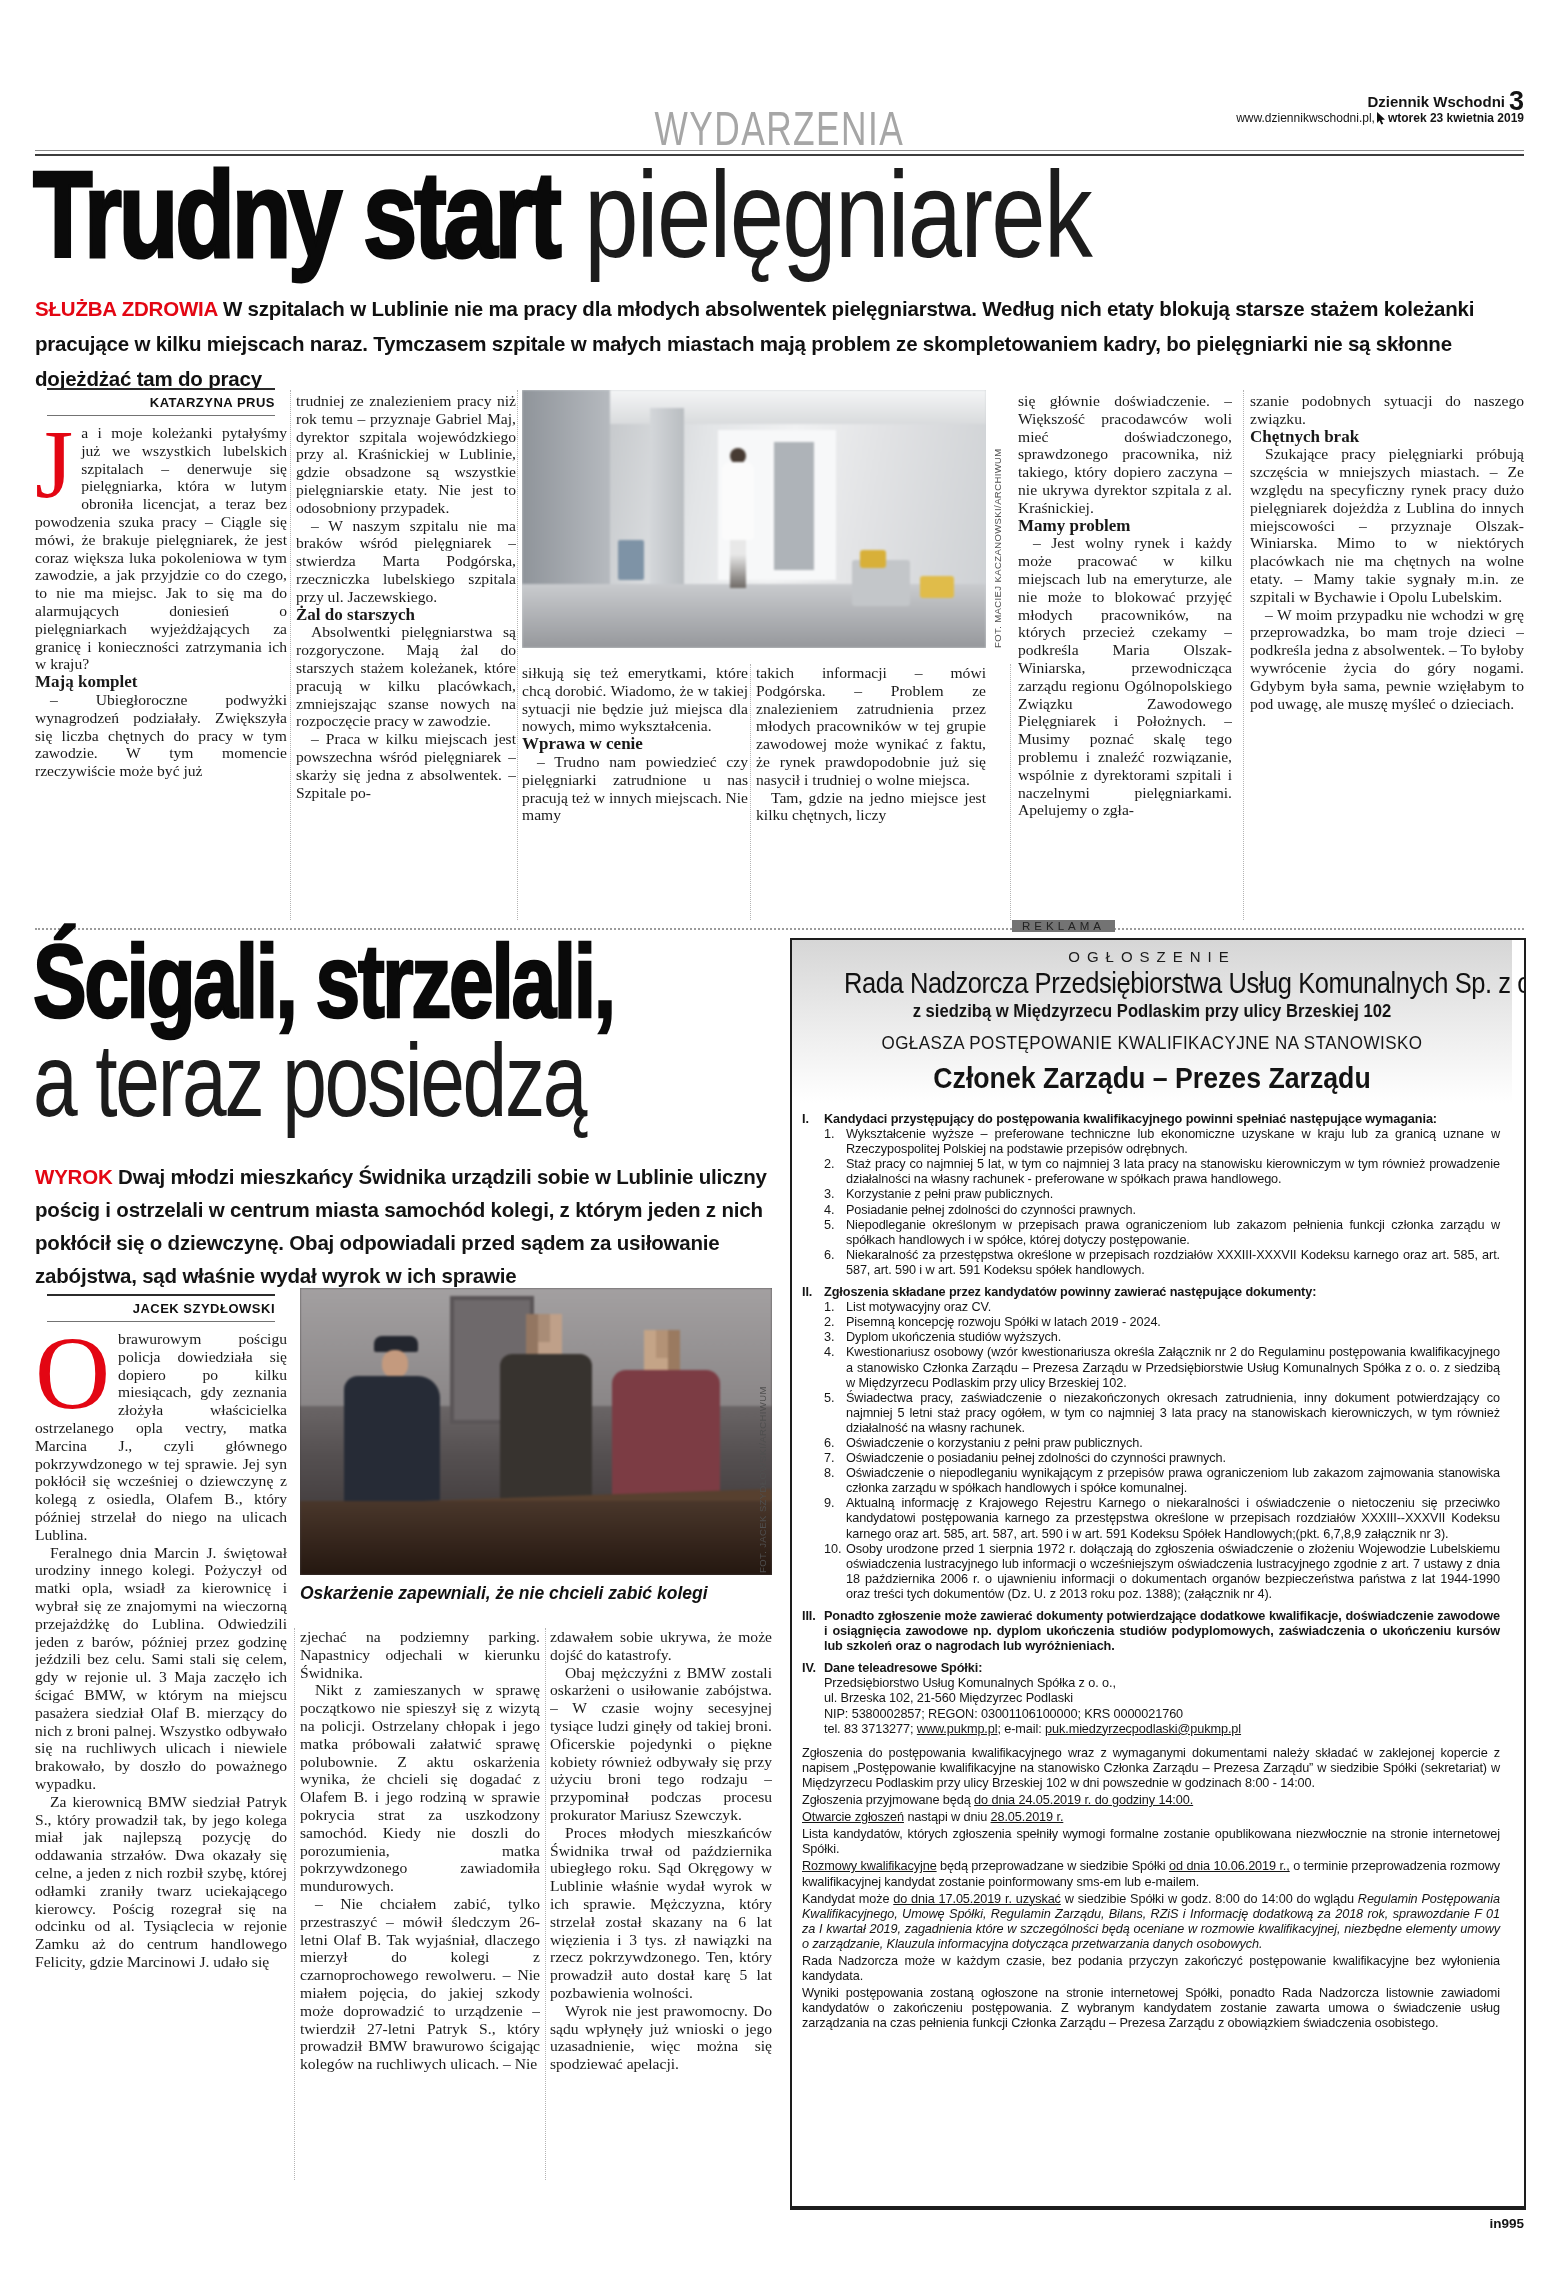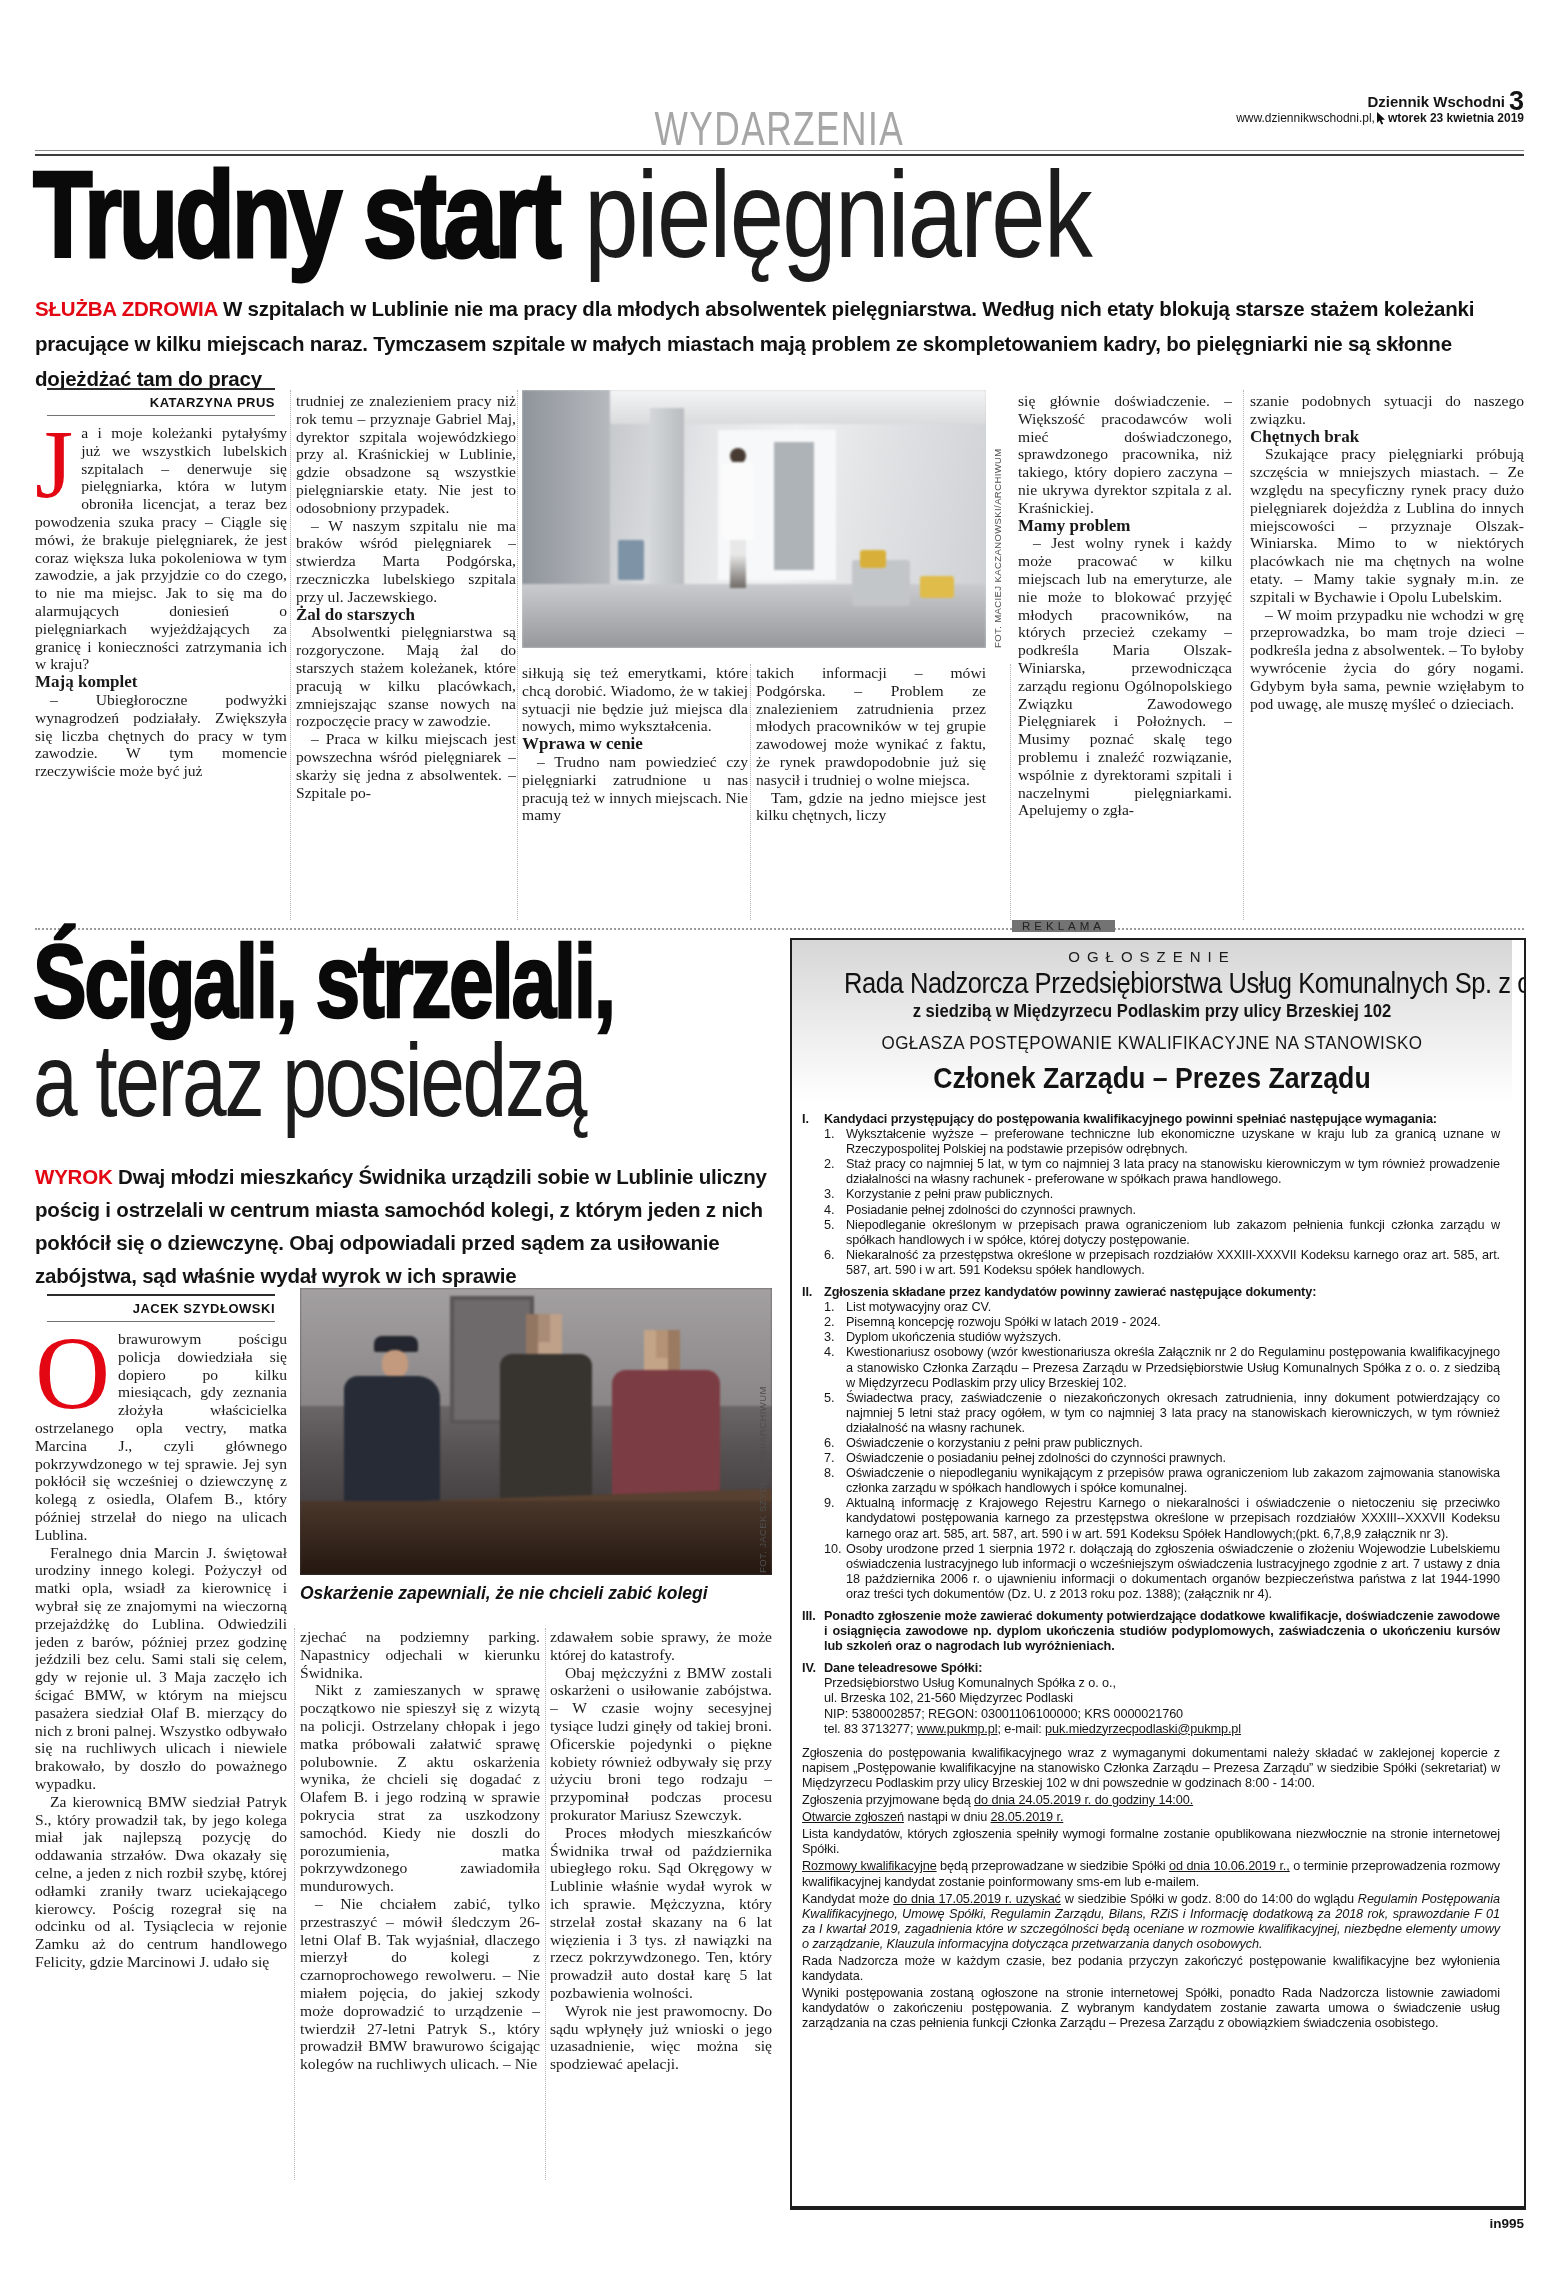--- a/index.html
+++ b/index.html
@@ -258,21 +258,21 @@
 <div class="abs vcredit" id="a2credit">FOT. JACEK SZYDŁOWSKI/ARCHIWUM</div>
 <div class="abs" id="a2caption">Oskarżenie zapewniali, że nie chcieli zabić kolegi</div>
 
 <div class="abs colbox bodytxt" id="a2c2">
   <p>zjechać na podziemny parking. Napastnicy odjechali w kierunku Świdnika.</p>
   <p class="ind">Nikt z zamieszanych w sprawę początkowo nie spieszył się z wizytą na policji. Ostrzelany chłopak i jego matka próbowali załatwić sprawę polubownie. Z aktu oskarżenia wynika, że chcieli się dogadać z Olafem B. i jego rodziną w sprawie pokrycia strat za uszkodzony samochód. Kiedy nie doszli do porozumienia, matka pokrzywdzonego zawiadomiła mundurowych.</p>
   <p class="ind">– Nie chciałem zabić, tylko przestraszyć – mówił śledczym 26-letni Olaf B. Tak wyjaśniał, dlaczego mierzył do kolegi z czarnoprochowego rewolweru. – Nie miałem pojęcia, do jakiej szkody może doprowadzić to urządzenie – twierdził 27-letni Patryk S., który prowadził BMW brawurowo ścigając kolegów na ruchliwych ulicach. – Nie</p>
 </div>
 
 <div class="abs colbox bodytxt" id="a2c3">
-  <p>zdawałem sobie sprawy, że może której do katastrofy.</p>
+  <p>zdawałem sobie ukrywa, że może dojść do katastrofy.</p>
   <p class="ind">Obaj mężczyźni z BMW zostali oskarżeni o usiłowanie zabójstwa. – W czasie wojny secesyjnej tysiące ludzi ginęły od takiej broni. Oficerskie pojedynki o piękne kobiety również odbywały się przy użyciu broni tego rodzaju – przypominał podczas procesu prokurator Mariusz Szewczyk.</p>
   <p class="ind">Proces młodych mieszkańców Świdnika trwał od października ubiegłego roku. Sąd Okręgowy w Lublinie właśnie wydał wyrok w ich sprawie. Mężczyzna, który strzelał został skazany na 6 lat więzienia i 3 tys. zł nawiązki na rzecz pokrzywdzonego. Ten, który prowadził auto dostał karę 5 lat pozbawienia wolności.</p>
   <p class="ind">Wyrok nie jest prawomocny. Do sądu wpłynęły już wnioski o jego uzasadnienie, więc można się spodziewać apelacji.</p>
 </div>
 
 <div class="abs vrule" id="vr2a"></div>
 <div class="abs vrule" id="vr2b"></div>
 
 <div class="abs" id="ad-box">
   <div class="ad-inner">

